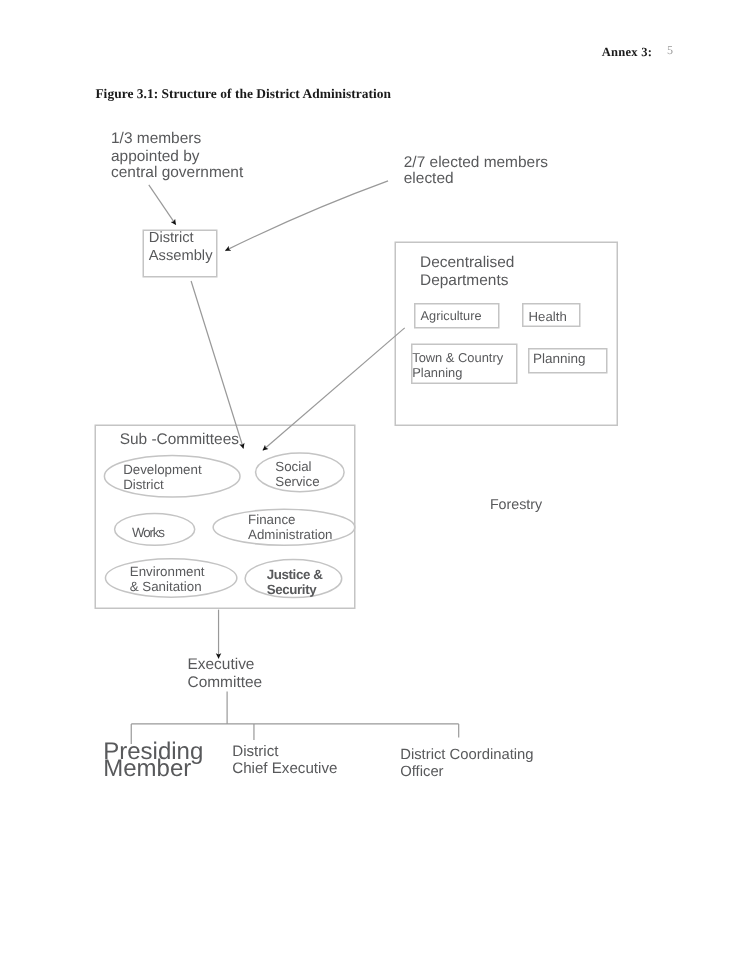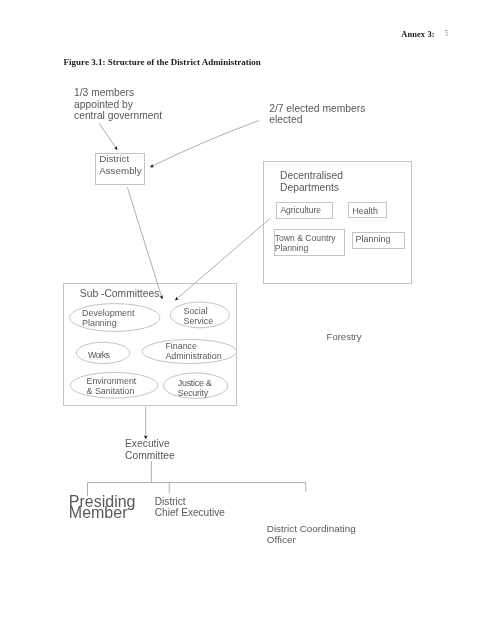--- a/index.html
+++ b/index.html
@@ -44,29 +44,29 @@
   #edu-t     { left:355.4px; top:234.3px; font-size:9.0px; }
 
   #sc-box    { left:63px;  top:283px; width:174px; height:123px; }
   #sc-title  { left:79.8px; top:287.6px; }
 
   #forestry  { left:326.6px; top:331.2px; font-size:9.5px; }
 
   #exec-t    { left:125px; top:438.4px; line-height:11.6px; text-align:left; }
   #off1      { left:68.8px; top:495.8px; line-height:11.4px; font-size:16px; }
   #off2      { left:154.8px; top:495.9px; line-height:11.5px; font-size:10.1px; }
-  #off3      { left:266.8px; top:523px; line-height:11.0px; font-size:9.9px; }
+  #off3      { left:266.8px; top:498px; line-height:11.0px; font-size:9.9px; }
 
   #sc1, #sc2, #sc3, #sc4, #sc5, #sc6 { font-size:8.9px; text-align:left; }
   #sc1 { left:82.1px;  top:308.2px; line-height:10.2px; }
   #sc2 { left:183.5px; top:305.7px; line-height:10.6px; }
   #sc3 { left:88.0px;  top:349.9px; line-height:10.2px; letter-spacing:-0.75px; }
   #sc4 { left:165.4px; top:341.0px; line-height:10.3px; }
   #sc5 { left:86.5px;  top:376.7px; line-height:9.9px; }
-  #sc6 { left:177.8px; top:377.6px; line-height:10.5px; letter-spacing:-0.25px; }
+  #sc6 { left:177.8px; top:377.6px; line-height:10.5px; letter-spacing:-0.25px;font-weight:bold; }
 
   svg#ellipses { position:absolute; left:0; top:0; }
 </style>
 </head>
 <body>
 
 <div id="page">
 
   <div class="hdr" id="annex-label">Annex 3:</div>
   <div id="page-num">5</div>
@@ -103,21 +103,21 @@
       <ellipse cx="114.8" cy="317.5" rx="45.2" ry="13.9"></ellipse>
       <ellipse cx="199.9" cy="314.9" rx="29.5" ry="12.9"></ellipse>
       <ellipse cx="103.1" cy="352.9" rx="26.7" ry="10.6"></ellipse>
       <ellipse cx="189.3" cy="351.5" rx="47.2" ry="12.0"></ellipse>
       <ellipse cx="114.1" cy="385.3" rx="43.8" ry="12.8"></ellipse>
       <ellipse cx="195.6" cy="385.7" rx="32.2" ry="12.7"></ellipse>
     </g>
   </svg>
 
   <div class="dt ctr" id="sc1">Development
-Planning</div>
+District</div>
   <div class="dt ctr" id="sc2">Social
 Service</div>
   <div class="dt ctr" id="sc3">Works</div>
   <div class="dt ctr" id="sc4">Finance
 Administration</div>
   <div class="dt ctr" id="sc5">Environment
 &amp; Sanitation</div>
   <div class="dt ctr" id="sc6">Justice &amp;
 Security</div>
 

